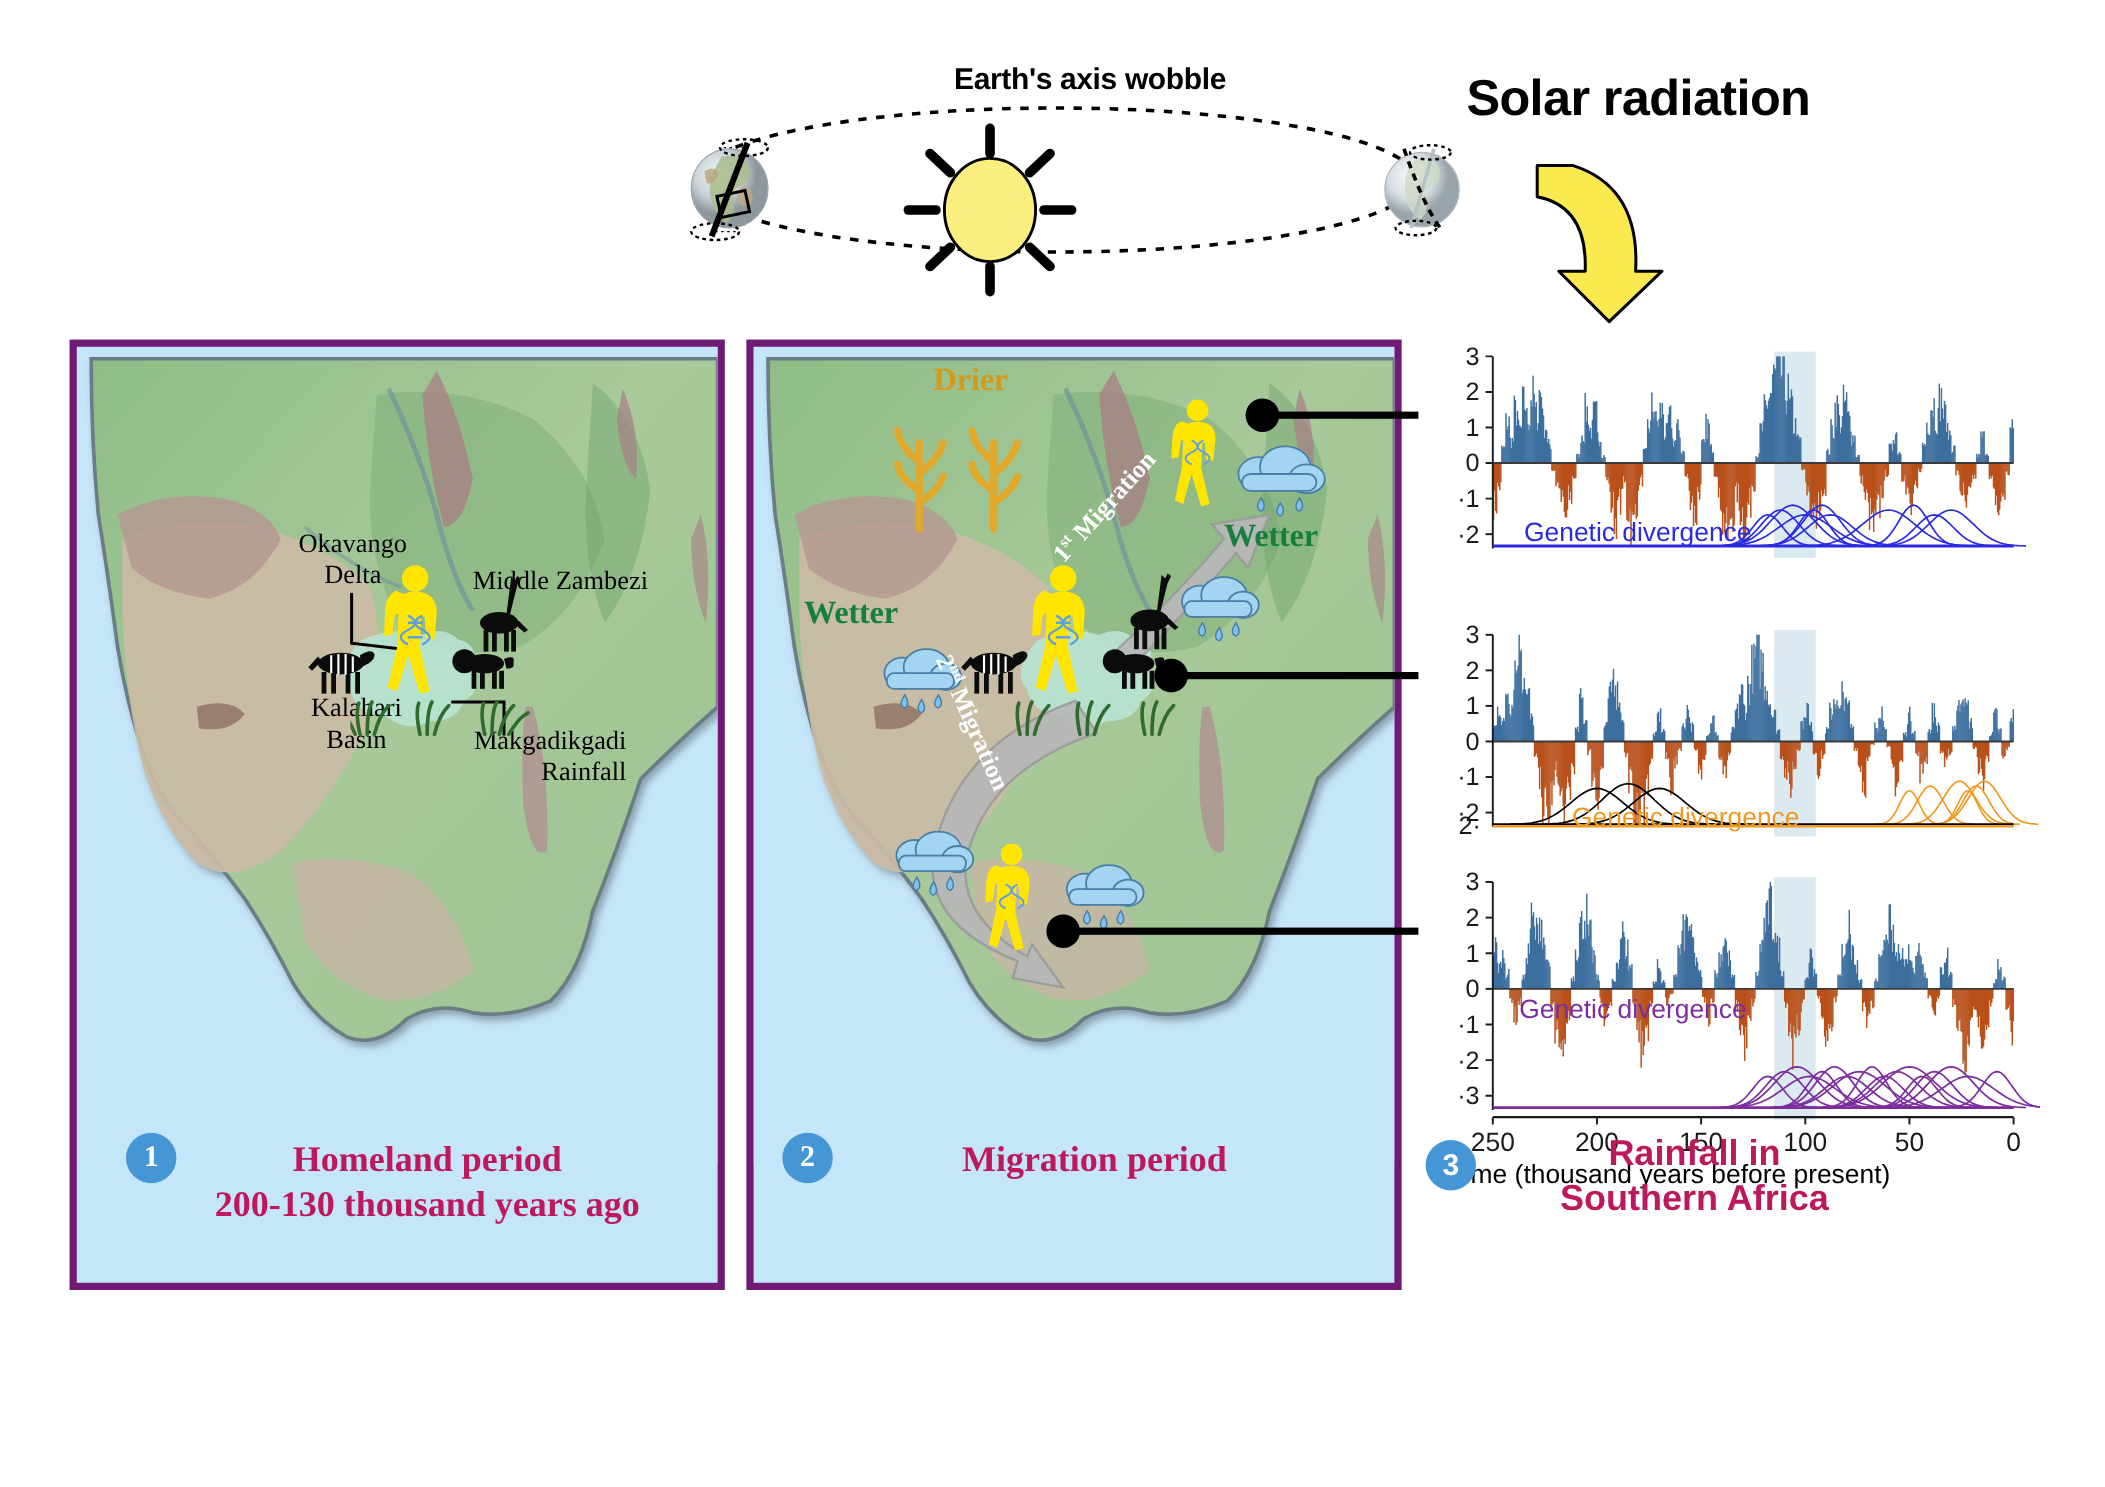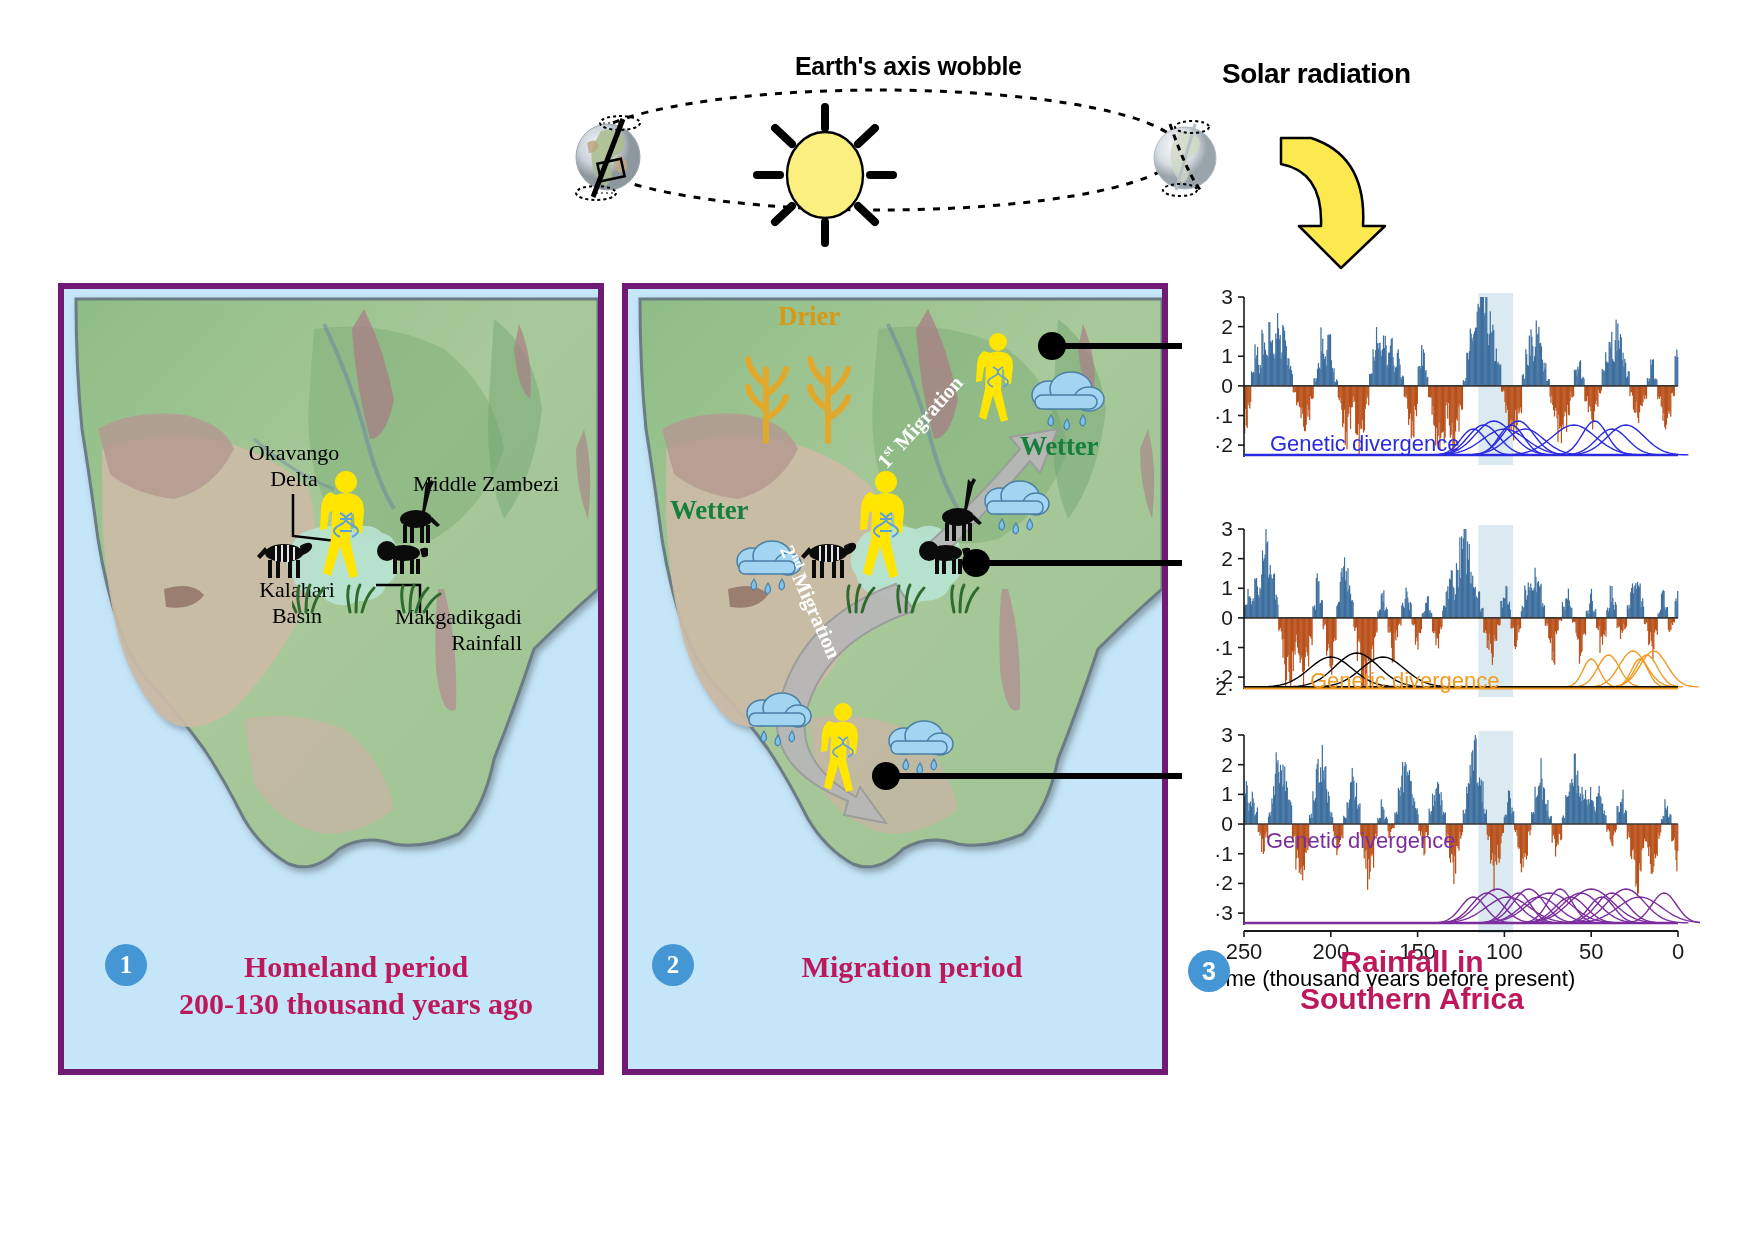--- a/index.html
+++ b/index.html
@@ -2,21 +2,21 @@
 <html><head>
 <meta charset="utf-8">
 <style>
   html,body{margin:0;padding:0;background:#fff;}
   body{width:1754px;height:1239px;position:relative;overflow:hidden;
        font-family:"Liberation Sans","DejaVu Sans",sans-serif;}
   .abs{position:absolute;}
 
   
   #wobble-title{left:795px;top:52px;font-size:25px;font-weight:bold;color:#000;letter-spacing:-0.3px;}
-  #solar-title{left:1222px;top:58px;font-size:28px;font-weight:bold;color:#000;letter-spacing:-0.5px;text-align:center;}
+  #solar-title{left:1222px;top:58px;font-size:42px;font-weight:bold;color:#000;letter-spacing:-0.5px;text-align:center;}
   #orbit-svg{left:560px;top:80px;}
   #sun-svg{left:735px;top:95px;}
   #solar-arrow-svg{left:1275px;top:130px;}
 
   
   .panel{border:6px solid #701a75;background:#c5e5f8;box-shadow:none;font-family:Liberation Serif, serif;}
   #panel1{left:58px;top:283px;width:534px;height:780px;}
   #panel2{left:622px;top:283px;width:534px;height:780px;}
   #panel3{left:1180px;top:283px;width:520px;height:780px;background:#fff;border:none;}
   .caption{position:absolute;text-align:center;font-weight:bold;color:#be185d;line-height:1.22;}
@@ -151,21 +151,21 @@
   </svg>
 
   <div class="maplabel" style="left:160px;top:151px;width:140px;">
     <div>Okavango</div>
     <div>Delta</div>
   </div>
   <svg class="abs" style="left:225px;top:205px;" width="60" height="62">
     <path d="M4 0 L4 42 L56 48" fill="none" stroke="#000" stroke-width="2.5"></path>
   </svg>
 
-  <div class="maplabel" style="left:330px;top:182px;width:200px;text-align:left;margin-left:19px;">Middle Zambezi</div>
+  <div class="maplabel" style="left:330px;top:182px;width:200px;text-align:left;">Middle Zambezi</div>
 
   <div class="maplabel" style="left:168px;top:288px;width:130px;">
     <div>Kalahari</div>
     <div>Basin</div>
   </div>
 
   <div class="maplabel" style="left:278px;top:315px;width:180px;text-align:right;">
     <div>Makgadikgadi</div>
     <div>Rainfall</div>
   </div>

